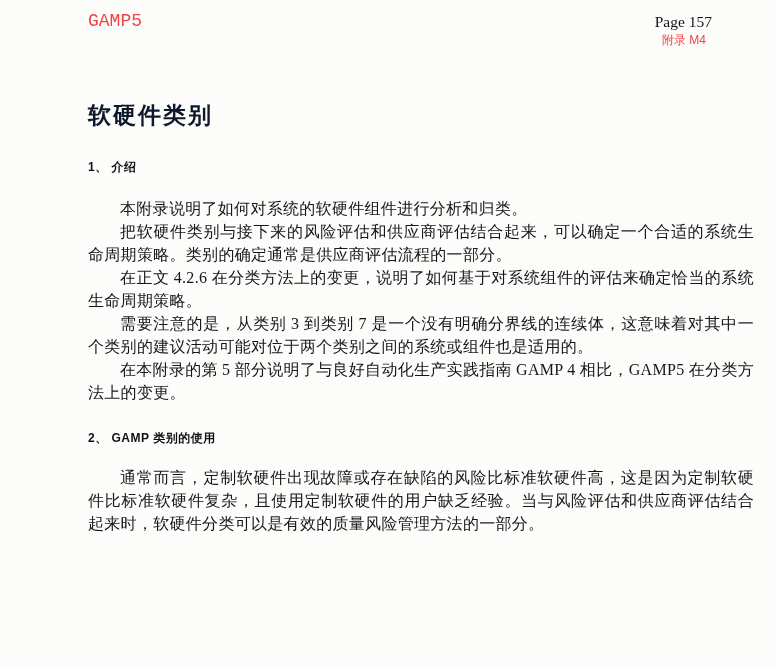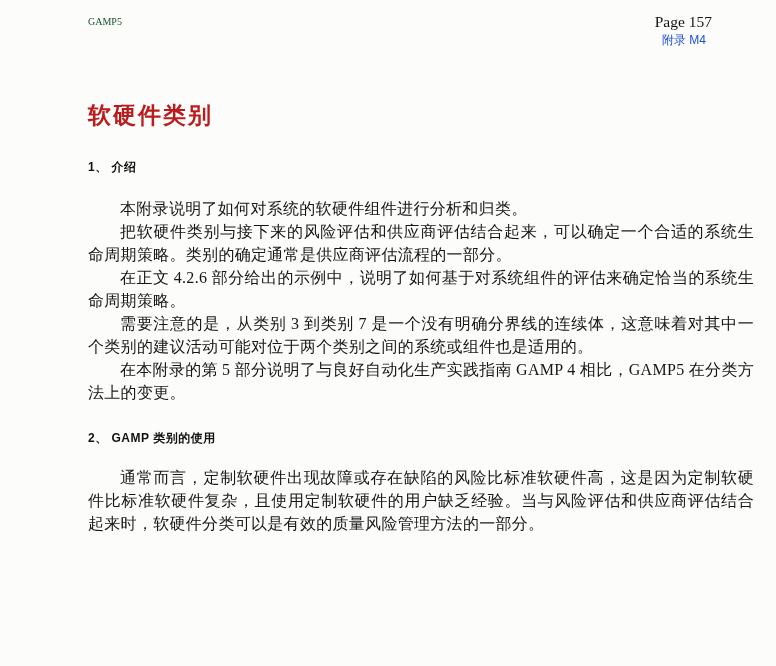--- a/index.html
+++ b/index.html
@@ -23,52 +23,52 @@
     margin-right: 22px;
   }
   
   .page-header {
     display: flex;
     justify-content: space-between;
     align-items: flex-start;
     height: 38px;
   }
   .header-left {
-    font-family: Liberation Serif, serif;
-    font-size: 10px;
+    font-family: Liberation Mono, monospace;
+    font-size: 18px;
     line-height: 19px;
-    color: #14532d;
+    color: #ef4444;
   }
   .header-right {
     text-align: right;
     margin-right: 42px;
   }
   .header-page-number {
     font-family: "Liberation Serif", "DejaVu Serif", serif;
     font-size: 15.5px;
     line-height: 19px;
     color: #141414;
   }
   .header-appendix {
     font-family: "Liberation Sans", "DejaVu Sans", sans-serif;
     font-size: 12px;
     line-height: 18px;
-    color: #1d4ed8;
+    color: #ef4444;
     padding-right: 6px;
     margin-left: 8px;
   }
   
   .doc-title {
     font-family: "Liberation Sans", "DejaVu Sans", sans-serif;
     font-size: 23px;
     font-weight: bold;
     letter-spacing: 2px;
     line-height: 30px;
     margin: 50px 0 0 0;
-    color: #b91c1c;
+    color: #0f172a;
   }
   .section-heading {
     font-family: "Liberation Sans", "DejaVu Sans", sans-serif;
     font-size: 12px;
     font-weight: bold;
     letter-spacing: 0.5px;
     line-height: 24px;
     margin: 25px 0 0 0;
     color: #111;
   }
@@ -107,21 +107,21 @@
         <div class="header-appendix">附录 M4</div>
       </div>
     </header>
 
     <h1 class="doc-title">软硬件类别</h1>
 
     <section>
       <h2 class="section-heading">1、 介绍</h2>
       <p class="para">本附录说明了如何对系统的软硬件组件进行分析和归类。</p>
       <p class="para">把软硬件类别与接下来的风险评估和供应商评估结合起来，可以确定一个合适的系统生命周期策略。类别的确定通常是供应商评估流程的一部分。</p>
-      <p class="para">在正文 4.2.6 部分给出的示例中，说明了如何基于对系统组件的评估来确定恰当的系统生命周期策略。</p>
+      <p class="para">在正文 4.2.6 在分类方法上的变更，说明了如何基于对系统组件的评估来确定恰当的系统生命周期策略。</p>
       <p class="para">需要注意的是，从类别 3 到类别 7 是一个没有明确分界线的连续体，这意味着对其中一个类别的建议活动可能对位于两个类别之间的系统或组件也是适用的。</p>
       <p class="para">在本附录的第 5 部分说明了与良好自动化生产实践指南 GAMP 4 相比，GAMP5 在分类方法上的变更。</p>
     </section>
 
     <section class="second">
       <h2 class="section-heading second">2、 GAMP 类别的使用</h2>
       <p class="para">通常而言，定制软硬件出现故障或存在缺陷的风险比标准软硬件高，这是因为定制软硬件比标准软硬件复杂，且使用定制软硬件的用户缺乏经验。当与风险评估和供应商评估结合起来时，软硬件分类可以是有效的质量风险管理方法的一部分。</p>
     </section>
 
   </div>

